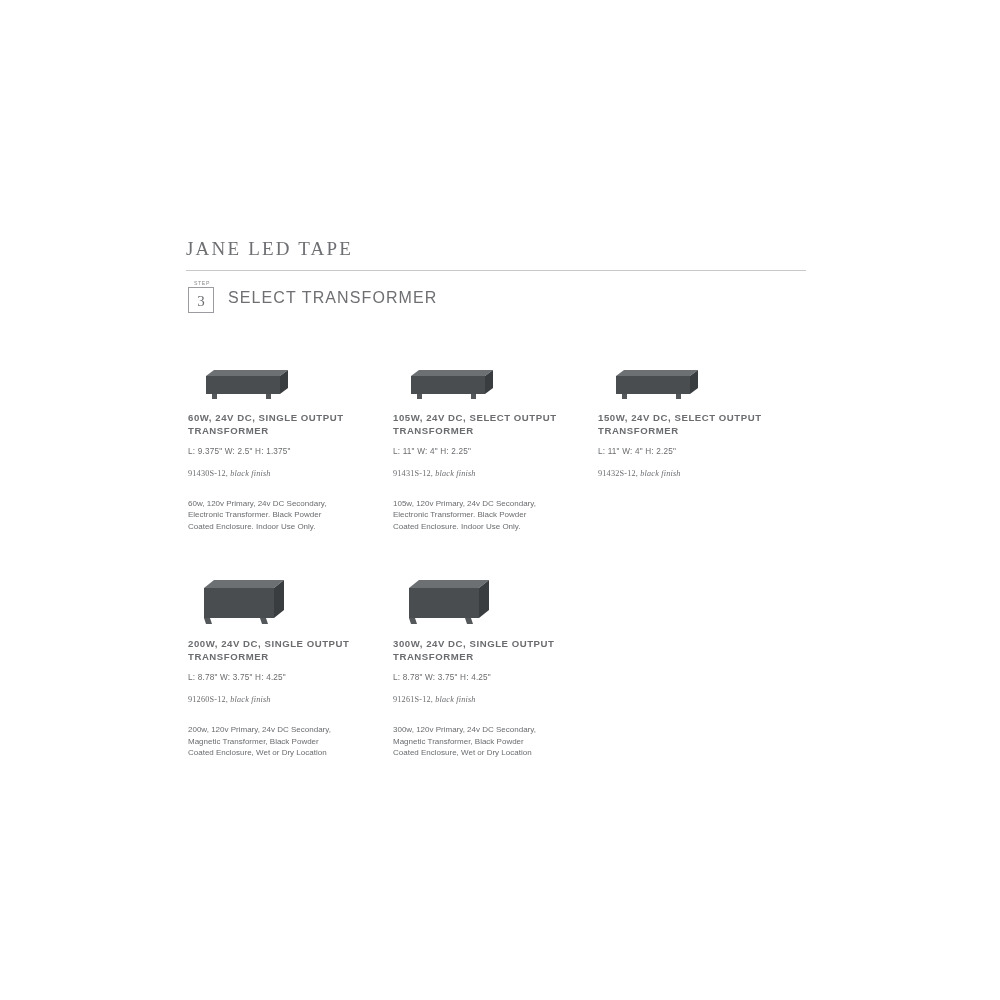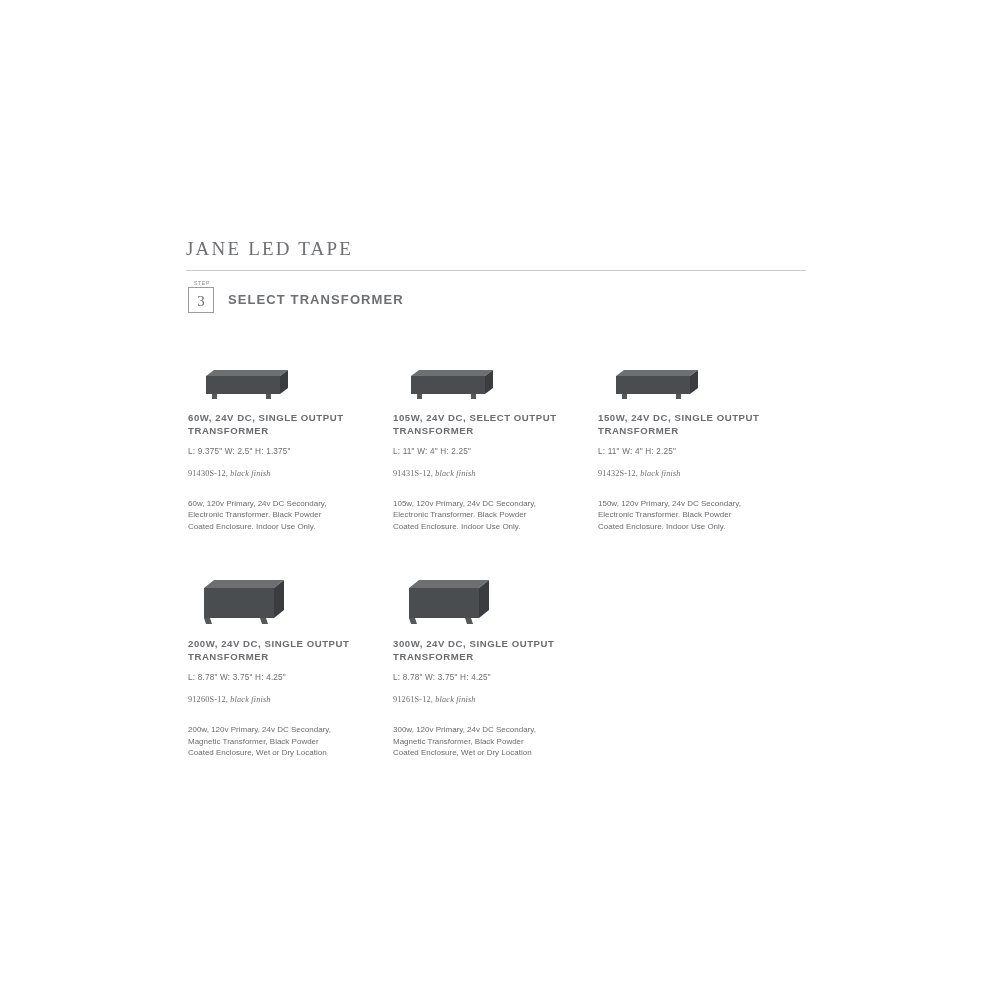--- a/index.html
+++ b/index.html
@@ -67,22 +67,22 @@
     width: 26px;
     height: 26px;
     line-height: 26px;
     font-family: "Liberation Serif", serif;
     font-size: 15px;
     color: #6d6f72;
     box-sizing: border-box;
   }
   .step-label {
     margin-left: 12px;
-    font-size: 13px;
-    font-weight: bold;
+    font-size: 16px;
+    font-weight: normal;
     letter-spacing: 1.1px;
     color: #6d6f72;
     padding-bottom: 6px;
   }
   
   .grid {
     position: absolute;
     left: 188px;
     top: 318px;
     width: 640px;
@@ -211,27 +211,26 @@
           <div class="xf">
             <svg width="96" height="44" viewBox="0 0 96 44">
               <polygon points="10,14 84,14 92,8 18,8" fill="#6c7073"></polygon>
               <rect x="10" y="14" width="74" height="18" fill="#4a4d50"></rect>
               <polygon points="84,14 92,8 92,26 84,32" fill="#3a3d40"></polygon>
               <rect x="16" y="32" width="5" height="5" fill="#55585b"></rect>
               <rect x="70" y="32" width="5" height="5" fill="#55585b"></rect>
             </svg>
           </div>
         </div>
-        <div class="caption-title">150W, 24V DC, SINGLE OUTPUT TRANSFORMER</div>
+        <div class="caption-title">150W, 24V DC, SELECT OUTPUT TRANSFORMER</div>
         <div class="caption-dims">L: 11"  W: 4"  H: 2.25"</div>
         <div class="caption-sku">
           <span>91432S-12,</span>
           <span class="finish">black finish</span>
         </div>
-        <div class="caption-desc">150w, 120v Primary, 24v DC Secondary, Electronic Transformer. Black Powder Coated Enclosure. Indoor Use Only.</div>
       </div>
 
     </div>
 
     <div class="row row-2">
 
       <div class="cell">
         <div class="img-area">
           <div class="xf">
             <svg width="96" height="60" viewBox="0 0 96 60">

